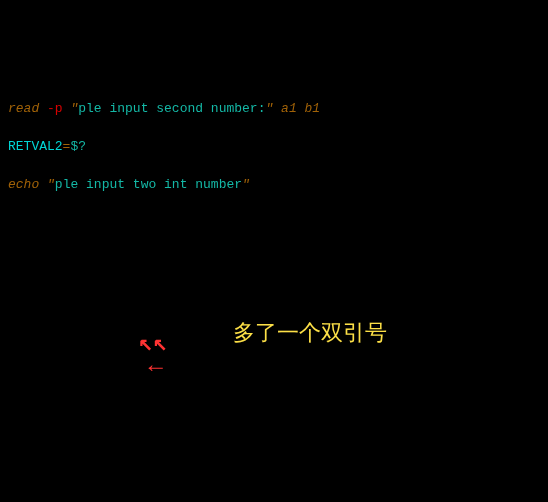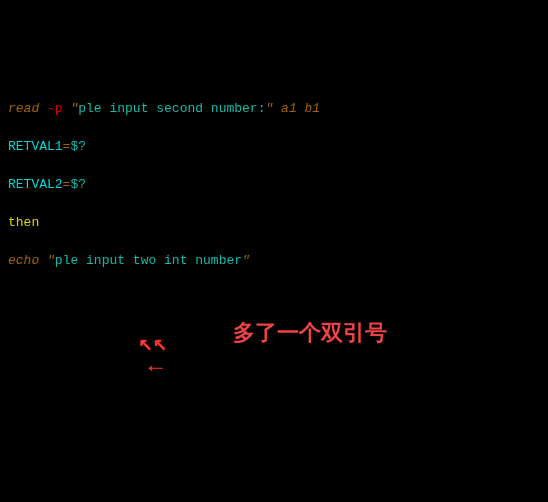--- a/index.html
+++ b/index.html
@@ -20,37 +20,34 @@
   .annotation {
     position: absolute;
     pointer-events: none;
   }
   .arrow {
     color: #ff3333;
     font-size: 24px;
     font-weight: bold;
   }
   .anno-text {
-    color: #ef4444;
+    color: #fde047;
     font-size: 22px;
     font-family: "SimSun", "Microsoft YaHei", sans-serif;
-    font-weight: bold;
   }
   #code-container { position: relative; }
 </style>
 </head>
 <body>
 
 
 
 <div id="code-container">
 <div><span class="white">read </span><span class="red">-p </span><span class="white">"</span><span class="magenta">ple input second number:</span><span class="white">"</span><span class="white"> a1 b1</span></div>
-<div><span class="cyan">RETVAL1</span><span class="white">=</span><span class="magenta">$?</span></div>
 <div><span class="cyan">RETVAL2</span><span class="white">=</span><span class="magenta">$?</span></div>
-<div><span class="yellow">then</span></div>
 <div><span class="white">echo </span><span class="white">"</span><span class="magenta">ple input two int number</span><span class="white">"</span></div>
 
 
 
 
 
 
 
 
 

